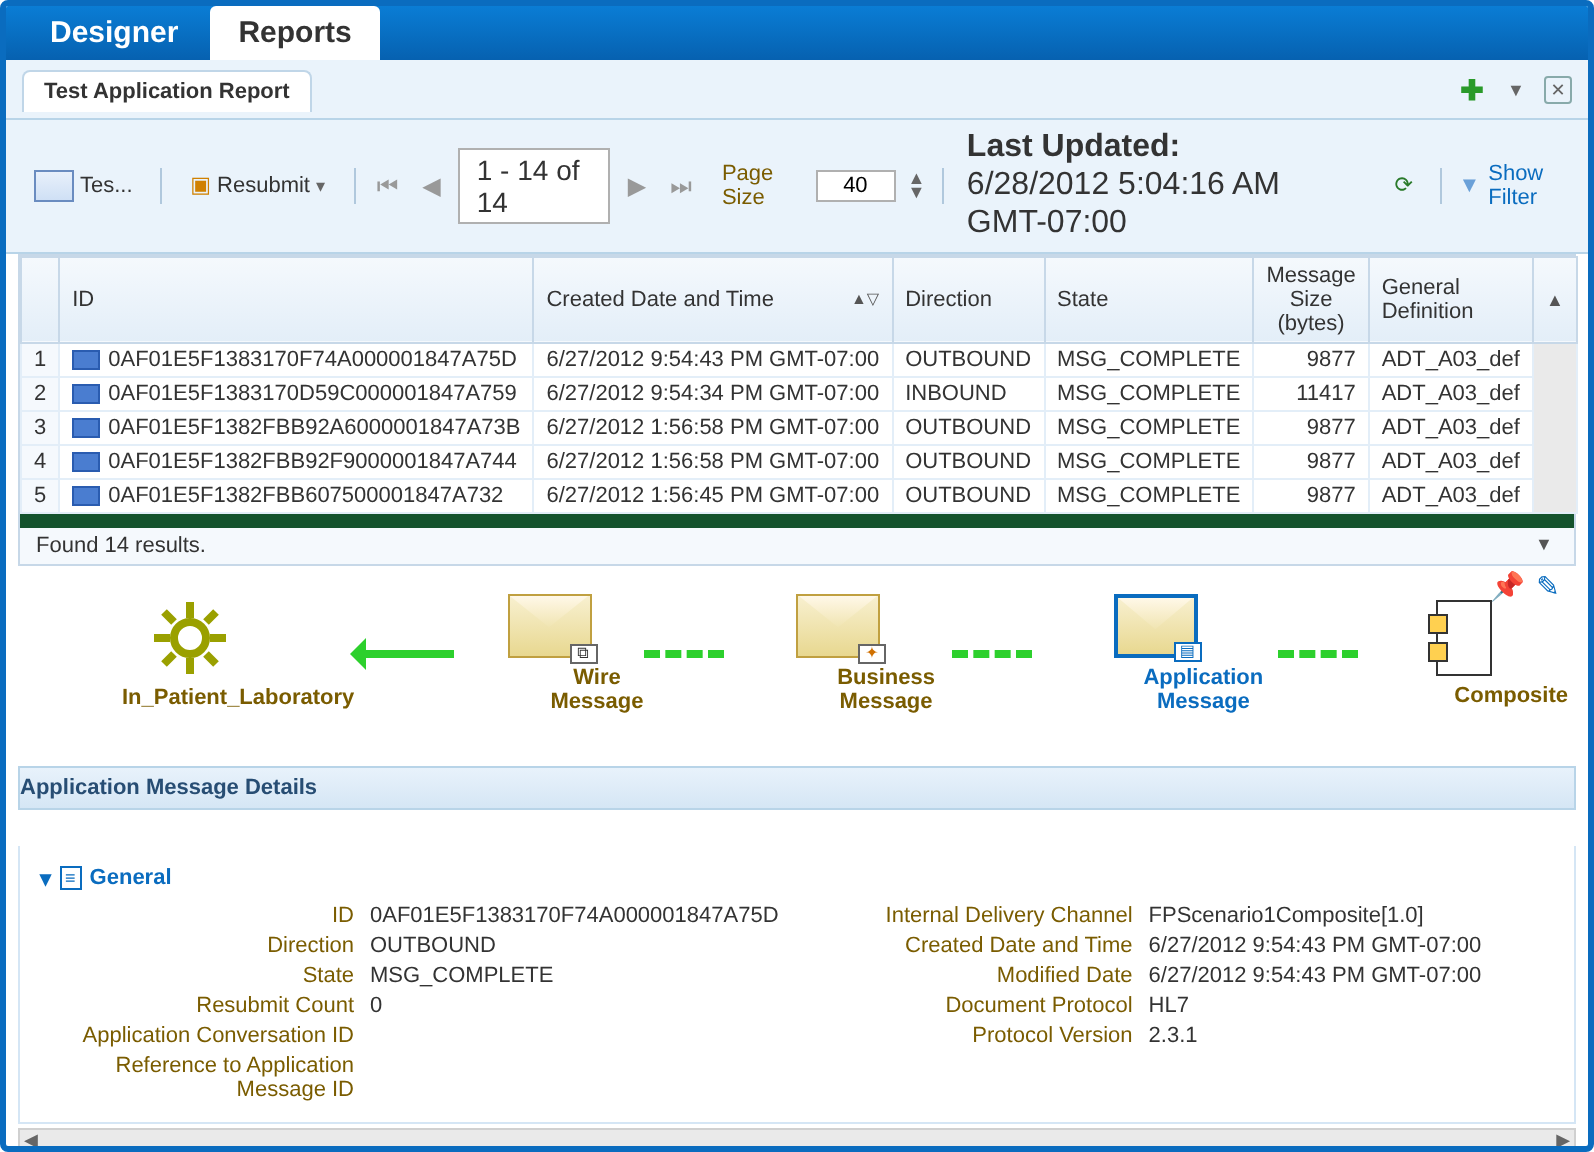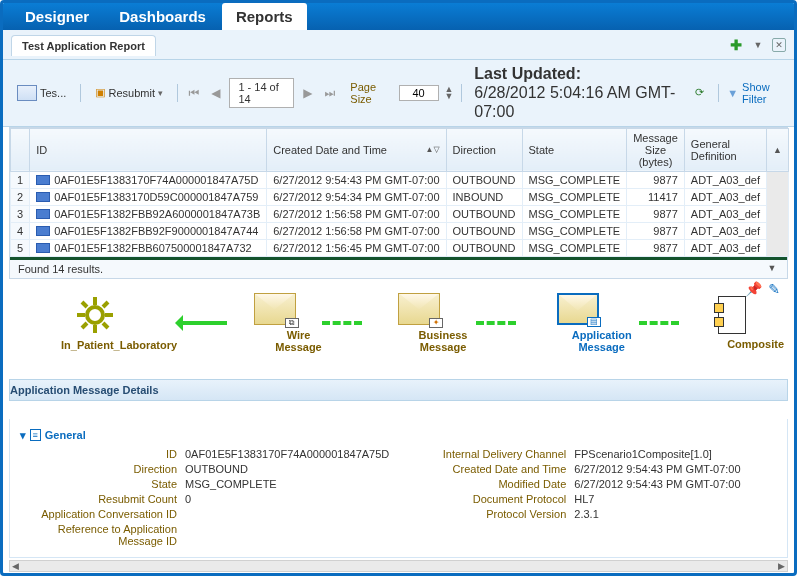--- a/index.html
+++ b/index.html
@@ -19,39 +19,39 @@
   .plus-icon { color: #2a9a2a; font-weight: bold; }
   .chevron-icon { color: #666; font-size: 9px; }
   .close-tab-icon { border: 1px solid #8aa; border-radius: 2px; width: 14px; height: 14px; font-size: 9px; color: #666; }
   
   
   .toolbar { background: #eaf3fb; border-bottom: 1px solid #b8d4e8; padding: 4px 8px; display: flex; align-items: center; gap: 6px; }
   .tb-btn { display: inline-flex; align-items: center; gap: 3px; padding: 2px 6px; cursor: pointer; border-radius: 2px; }
   .tb-sep { width: 1px; height: 18px; background: #b0c8dd; margin: 0 2px; }
   .grid-icon { width: 20px; height: 16px; border: 1px solid #6a8cc0; background: linear-gradient(#e8f0fb,#cfe0f5); }
   .pager-btn { color: #999; font-size: 12px; padding: 0 3px; cursor: pointer; }
-  .page-range { border: 1px solid #b0b0b0; background: #fff; padding: 2px 8px; font-size: 11px; }
+  .page-range { border: 1px solid #b0b0b0; background: #fff; padding: 2px 8px; font-size: 14px; }
   .page-size-lbl { color: #7a5c00; margin-left: 6px; }
   .page-size-input { width: 40px; border: 1px solid #b0b0b0; padding: 1px 3px; text-align: center; font-size: 11px; }
   .last-updated { margin-left: 4px; font-size: 16px; line-height: 1.2; }
   .last-updated .lbl { font-weight: bold; }
   .show-filter { color: #0a6cbf; display: inline-flex; align-items: center; gap: 4px; cursor: pointer; margin-left: auto; }
   
   
   .grid-wrap { border: 1px solid #c7d8e8; margin: 0 6px; }
   .grid { width: 100%; border-collapse: collapse; font-size: 11px; }
   .grid th { background: linear-gradient(#f5f9fd,#e3eef8); border: 1px solid #c7d8e8; padding: 3px 6px; text-align: left; font-weight: normal; color: #333; position: relative; }
   .grid td { border: 1px solid #e3eef8; padding: 2px 6px; white-space: nowrap; color: #333; }
   .grid td.num { text-align: right; }
   .row-num { width: 24px; text-align: right; padding-right: 4px; background: #f5f9fd; }
   .cell-id { display: flex; align-items: center; gap: 4px; }
   .env-icon { width: 14px; height: 10px; background: #4a7dd0; border: 1px solid #2a5cb0; display: inline-block; }
   .sort-col { display: flex; align-items: center; justify-content: space-between; }
   .sort-arrow { font-size: 8px; color: #555; }
-  .grid-footer { background: #f5f9fd; border-top: 3px solid #14532d; padding: 3px 8px; font-size: 11px; display: flex; justify-content: space-between; }
+  .grid-footer { background: #f5f9fd; border-top: 7px solid #14532d; padding: 3px 8px; font-size: 11px; display: flex; justify-content: space-between; }
   .scroll-track { width: 16px; background: #eaeaea; border-left: 1px solid #c7d8e8; }
   .scroll-arrow { font-size: 9px; color: #555; text-align: center; }
   
   
   .flow-area { padding: 14px 10px 8px; position: relative; }
   .flow-toolbar { position: absolute; right: 12px; top: 2px; display: flex; gap: 4px; }
   .flow { display: flex; align-items: center; justify-content: space-around; }
   .node { display: flex; flex-direction: column; align-items: center; gap: 4px; }
   .node .lbl { color: #7a5c00; font-weight: bold; font-size: 11px; text-align: center; margin-left: 48px; }
   .node.active .lbl { color: #0a6cbf; }
@@ -80,21 +80,20 @@
   
   .bottom-scroll { height: 16px; margin: 2px 6px 4px; background:#eaeaea; border:1px solid #d0d0d0; display:flex; justify-content:space-between; align-items:center; padding:0 2px; font-size:9px; color:#666; }
 </style>
 </head>
 <body>
 
 <div class="window">
 
   <div class="tabs-bar">
     <div class="main-tab">Designer</div>
-    <div class="main-tab">Dashboards</div>
     <div class="main-tab active">Reports</div>
   </div>
 
   <div class="sub-header">
     <div class="sub-tab">Test Application Report</div>
     <div class="header-icons">
       <span class="icon-btn plus-icon">✚</span>
       <span class="icon-btn chevron-icon">▼</span>
       <span class="icon-btn close-tab-icon">✕</span>
     </div>

